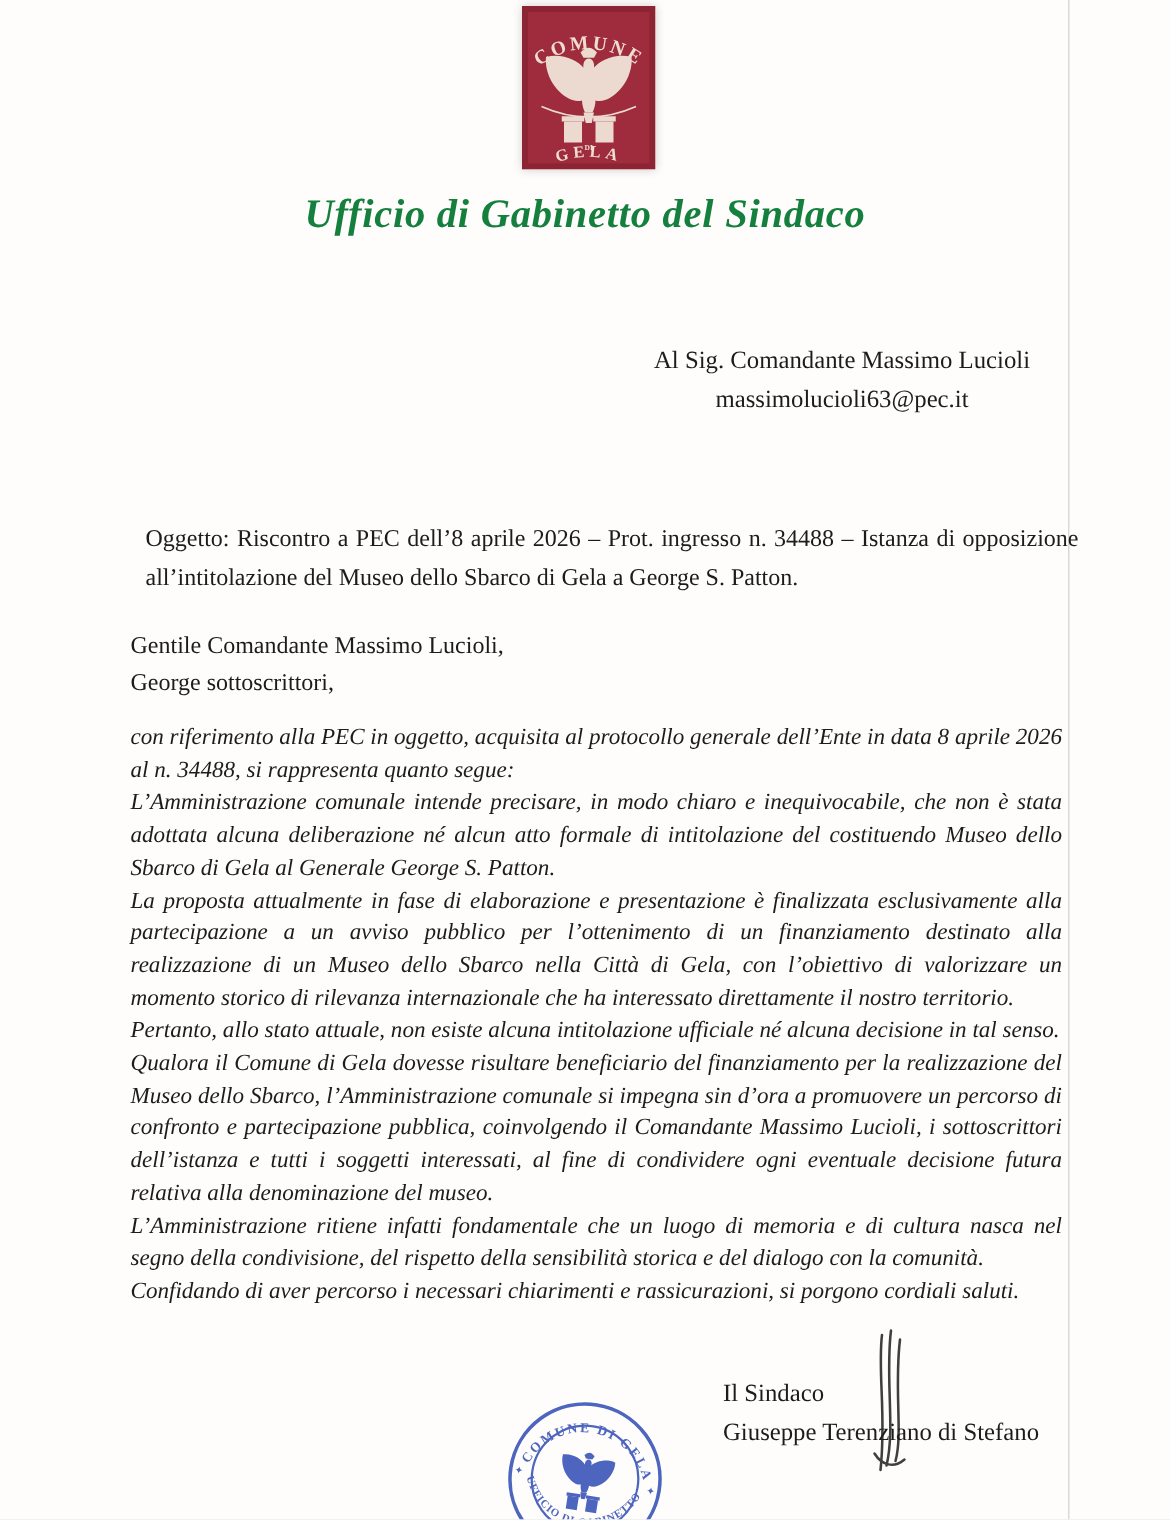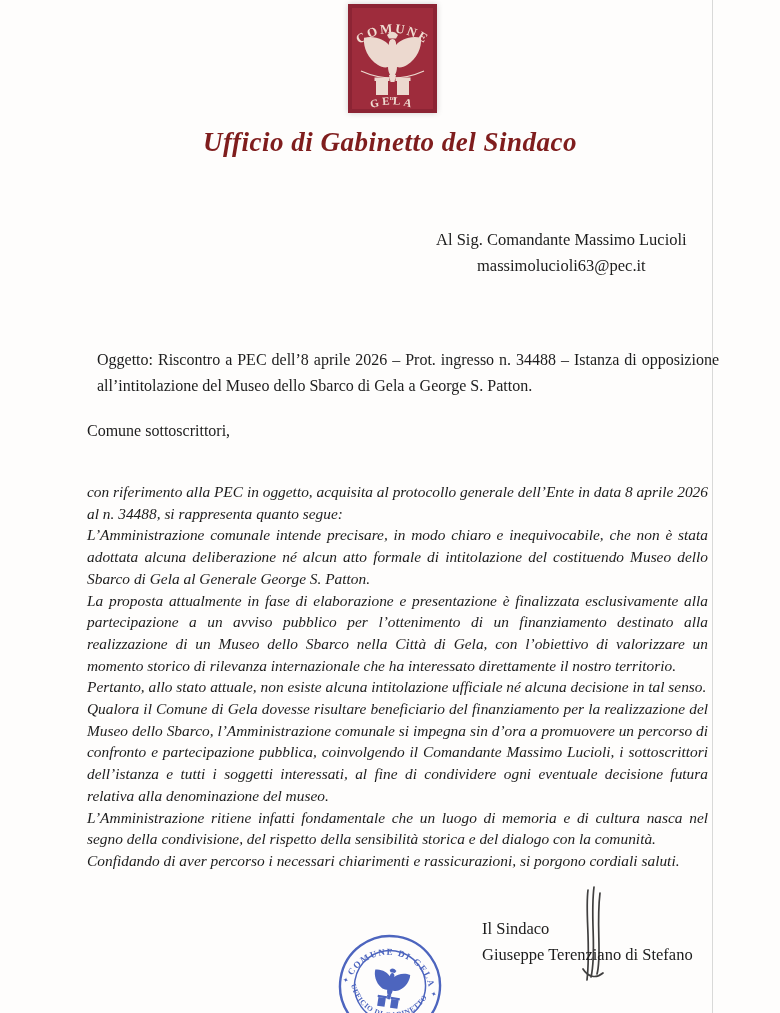--- a/index.html
+++ b/index.html
@@ -6,21 +6,21 @@
   .page{
     position:relative;width:780px;height:1013px;margin:0 auto;
     background:#fefdfc;overflow:hidden;color:#1c1c1c;
     font-family:"Liberation Serif", serif;
   }
   .abs{position:absolute;}
   .scan-line{left:712px;top:0;width:1px;height:100%;background:#cccccc;opacity:.75;}
   .logo{left:348px;top:4px;width:89px;height:109px;box-shadow:0 0 6px rgba(0,0,0,.18);}
   .office-title{
     left:0;top:127px;width:780px;margin:0;text-align:center;
-    font-size:27px;font-weight:bold;font-style:italic;letter-spacing:.5px;color:#7f1d1d;
+    font-size:27px;font-weight:bold;font-style:italic;letter-spacing:.5px;color:#15803d;
   }
   .recipient{left:436px;top:227px;font-size:16.5px;line-height:26px;text-align:center;}
   .subject{left:87px;top:337px;width:622px;margin:10px;font-size:16px;line-height:25.5px;text-align:justify;}
   .salutation{left:87px;top:419px;font-size:16px;line-height:24.5px;}
   .body-text{left:87px;top:481px;width:621px;font-size:15.4px;line-height:21.7px;text-align:justify;}
   .body-text p{margin:0;font-style:italic;}
   .signature{left:482px;top:916px;width:238px;text-align:left;font-size:16.5px;line-height:26px;}
   .scribble{left:576px;top:884px;}
   .stamp{left:335px;top:931px;width:110px;height:110px;transform:rotate(9deg);opacity:.9;}
   svg text{font-family:"Liberation Serif", serif;}
@@ -63,21 +63,22 @@
   <h1 class="abs office-title">Ufficio di Gabinetto del Sindaco</h1>
 
   <div class="abs recipient">
     <div>Al Sig. Comandante Massimo Lucioli</div>
     <div>massimolucioli63@pec.it</div>
   </div>
 
   <p class="abs subject">Oggetto: Riscontro a PEC dell’8 aprile 2026 – Prot. ingresso n. 34488 – Istanza di opposizione all’intitolazione del Museo dello Sbarco di Gela a George S. Patton.</p>
 
   <div class="abs salutation">
-    <div>Comune sottoscrittori,</div>
+    <div>Gentile Comandante Massimo Lucioli,</div>
+    <div>George sottoscrittori,</div>
   </div>
 
   <div class="abs body-text">
     <p>con riferimento alla PEC in oggetto, acquisita al protocollo generale dell’Ente in data 8 aprile 2026 al n. 34488, si rappresenta quanto segue:</p>
     <p>L’Amministrazione comunale intende precisare, in modo chiaro e inequivocabile, che non è stata adottata alcuna deliberazione né alcun atto formale di intitolazione del costituendo Museo dello Sbarco di Gela al Generale George S. Patton.</p>
     <p>La proposta attualmente in fase di elaborazione e presentazione è finalizzata esclusivamente alla partecipazione a un avviso pubblico per l’ottenimento di un finanziamento destinato alla realizzazione di un Museo dello Sbarco nella Città di Gela, con l’obiettivo di valorizzare un momento storico di rilevanza internazionale che ha interessato direttamente il nostro territorio.</p>
     <p>Pertanto, allo stato attuale, non esiste alcuna intitolazione ufficiale né alcuna decisione in tal senso.</p>
     <p>Qualora il Comune di Gela dovesse risultare beneficiario del finanziamento per la realizzazione del Museo dello Sbarco, l’Amministrazione comunale si impegna sin d’ora a promuovere un percorso di confronto e partecipazione pubblica, coinvolgendo il Comandante Massimo Lucioli, i sottoscrittori dell’istanza e tutti i soggetti interessati, al fine di condividere ogni eventuale decisione futura relativa alla denominazione del museo.</p>
     <p>L’Amministrazione ritiene infatti fondamentale che un luogo di memoria e di cultura nasca nel segno della condivisione, del rispetto della sensibilità storica e del dialogo con la comunità.</p>
     <p>Confidando di aver percorso i necessari chiarimenti e rassicurazioni, si porgono cordiali saluti.</p>

